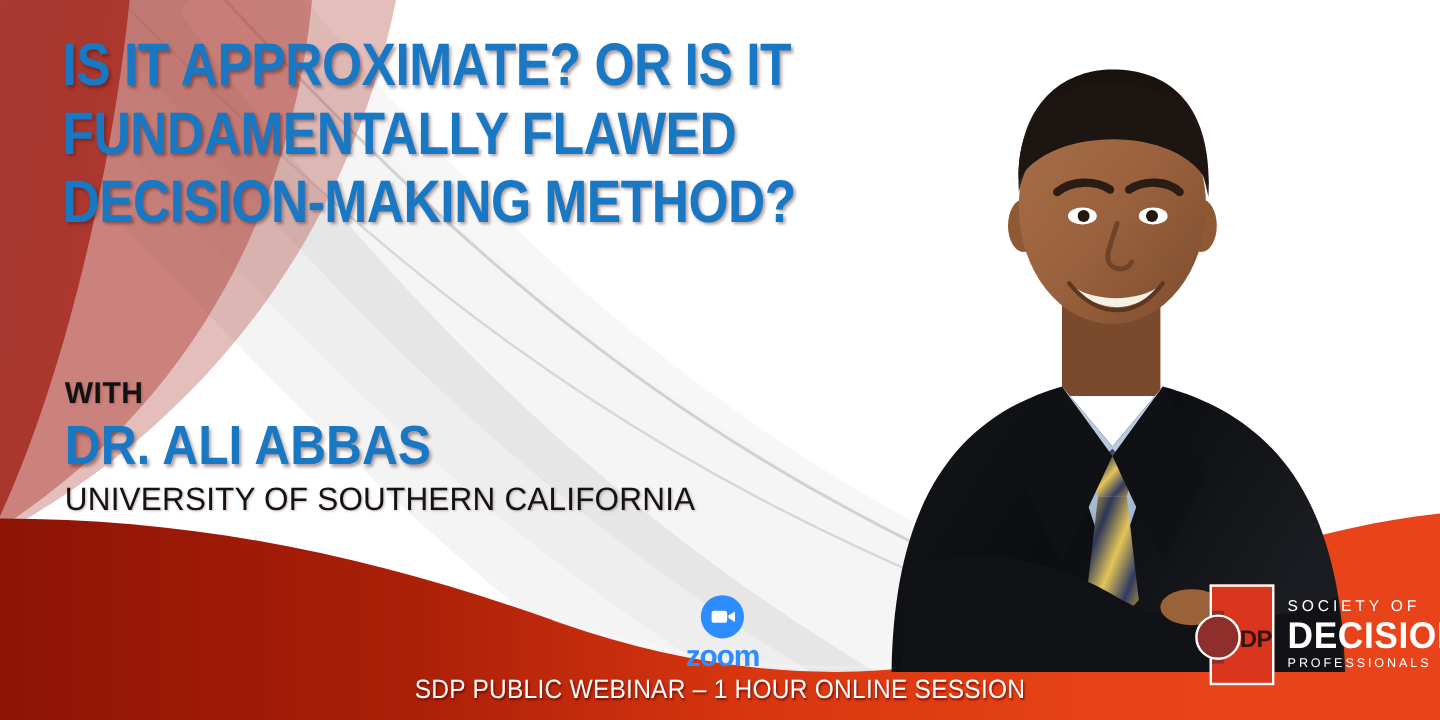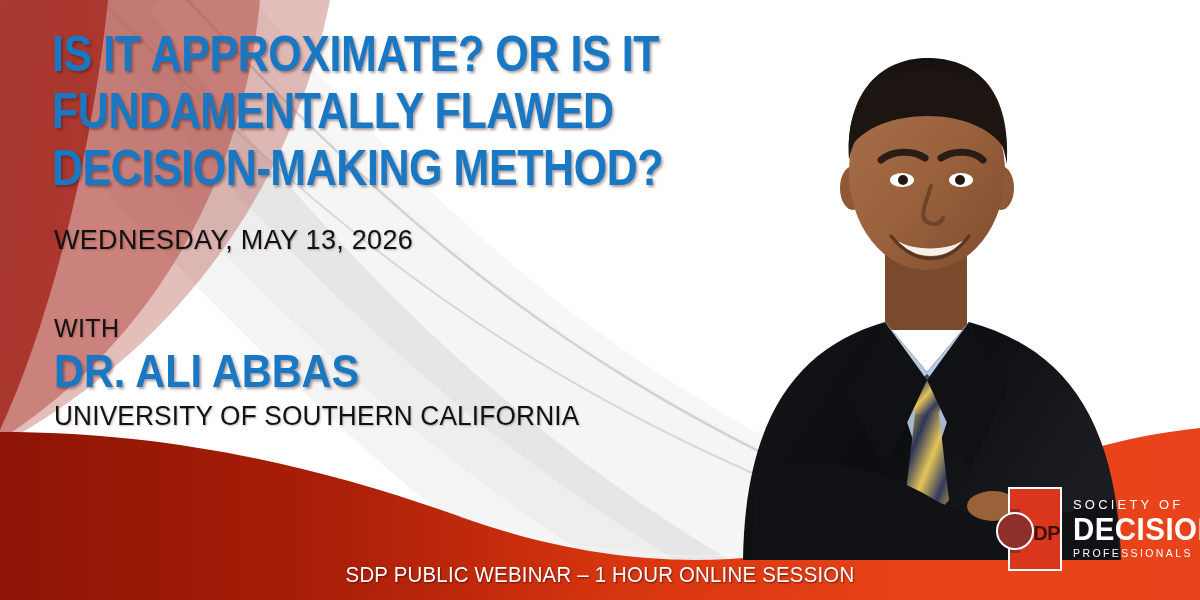--- a/index.html
+++ b/index.html
@@ -49,20 +49,21 @@
     text-shadow:1px 1px 2px rgba(80,20,20,0.30);
   }
 
   
   .speaker{position:absolute;left:54px;top:312px;z-index:6;}
   .speaker .with{
     font-family:"Liberation Sans",sans-serif;
     font-size:25px;line-height:32px;color:#121212;
     letter-spacing:0.4px;white-space:nowrap;
     text-shadow:1px 1px 2px rgba(80,20,20,0.30);
+    font-weight:bold;
   }
   .speaker .name{
     font-family:"Liberation Sans Narrow","Liberation Sans",sans-serif;
     font-weight:bold;font-size:46px;line-height:54px;
     color:#1878c4;letter-spacing:0px;
     transform:scaleX(0.9);transform-origin:left center;
     white-space:nowrap;
     text-shadow:2px 2px 3px rgba(60,10,10,0.40);
   }
   .speaker .affil{
@@ -296,29 +297,37 @@
     <path d="M 160 268 C 180 284, 206 284, 226 268" stroke="#7a4a2b" stroke-width="4" fill="none" opacity="0.5"></path>
   </svg>
 
   <div class="headline">
     <div class="line">IS IT APPROXIMATE? OR IS IT</div>
     <div class="line">FUNDAMENTALLY FLAWED</div>
     <div class="line">DECISION-MAKING METHOD?</div>
   </div>
 
   <div class="datetime">
-    <div class="dt-line">WEDNESDAY, MAY 13, 2026</div>
   </div>
 
   <div class="speaker">
     <div class="with">WITH</div>
     <div class="name">DR. ALI ABBAS</div>
     <div class="affil">UNIVERSITY OF SOUTHERN CALIFORNIA</div>
   </div>
 
+  <div class="zoom-logo">
+    <div class="zoom-badge">
+      <svg viewBox="0 0 36 36" width="36" height="36">
+        <rect x="9" y="13" width="13" height="10" rx="2.4" fill="#ffffff"></rect>
+        <path d="M 23 17 L 28.5 13.6 L 28.5 22.4 L 23 19 Z" fill="#ffffff"></path>
+      </svg>
+    </div>
+    <div class="zoom-word">zoom</div>
+  </div>
 
   <div class="banner-text">SDP PUBLIC WEBINAR – 1 HOUR ONLINE SESSION</div>
 
   <div class="sdp-logo">
     <div class="sdp-mark">
       <div class="sdp-sq">
         <div class="sdp-ring"></div>
       </div>
       <div class="sdp-abbr">SDP</div>
     </div>

